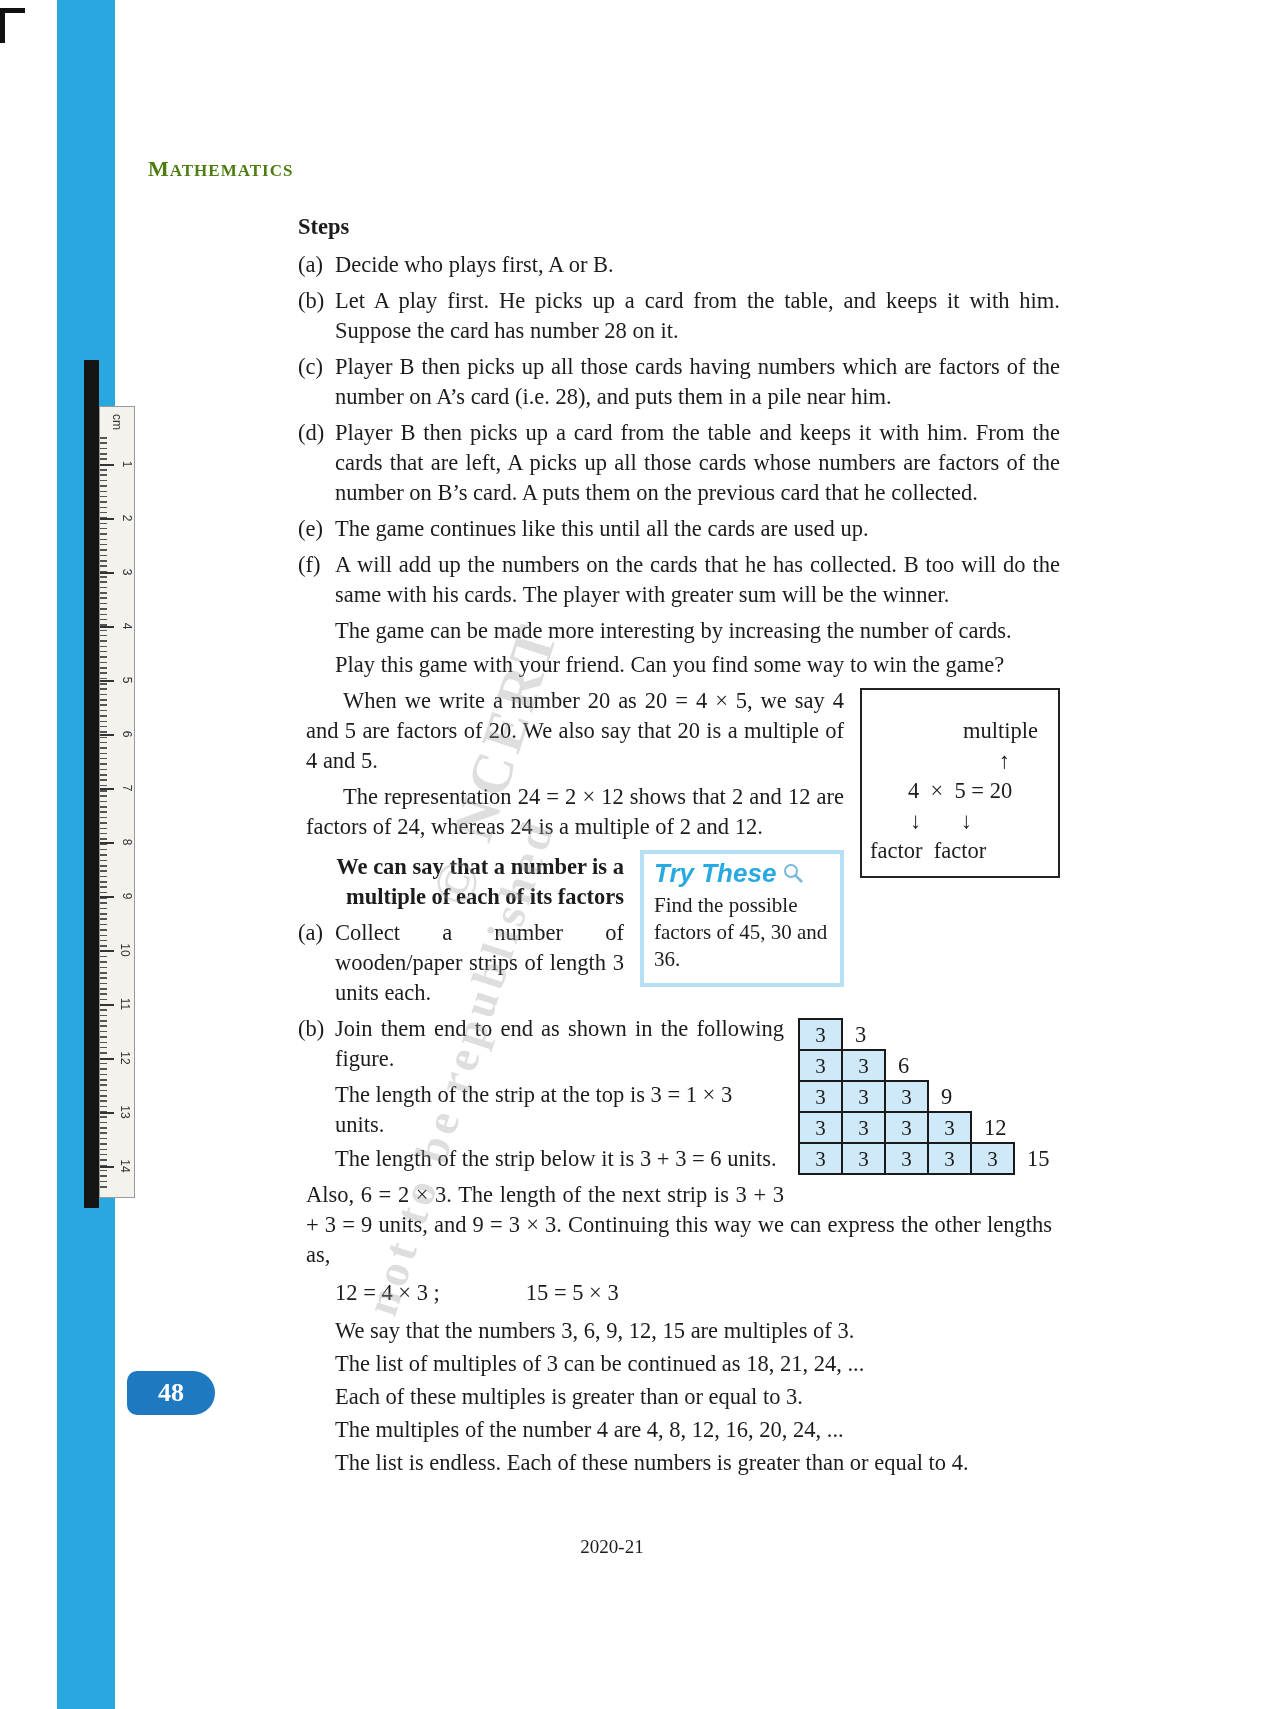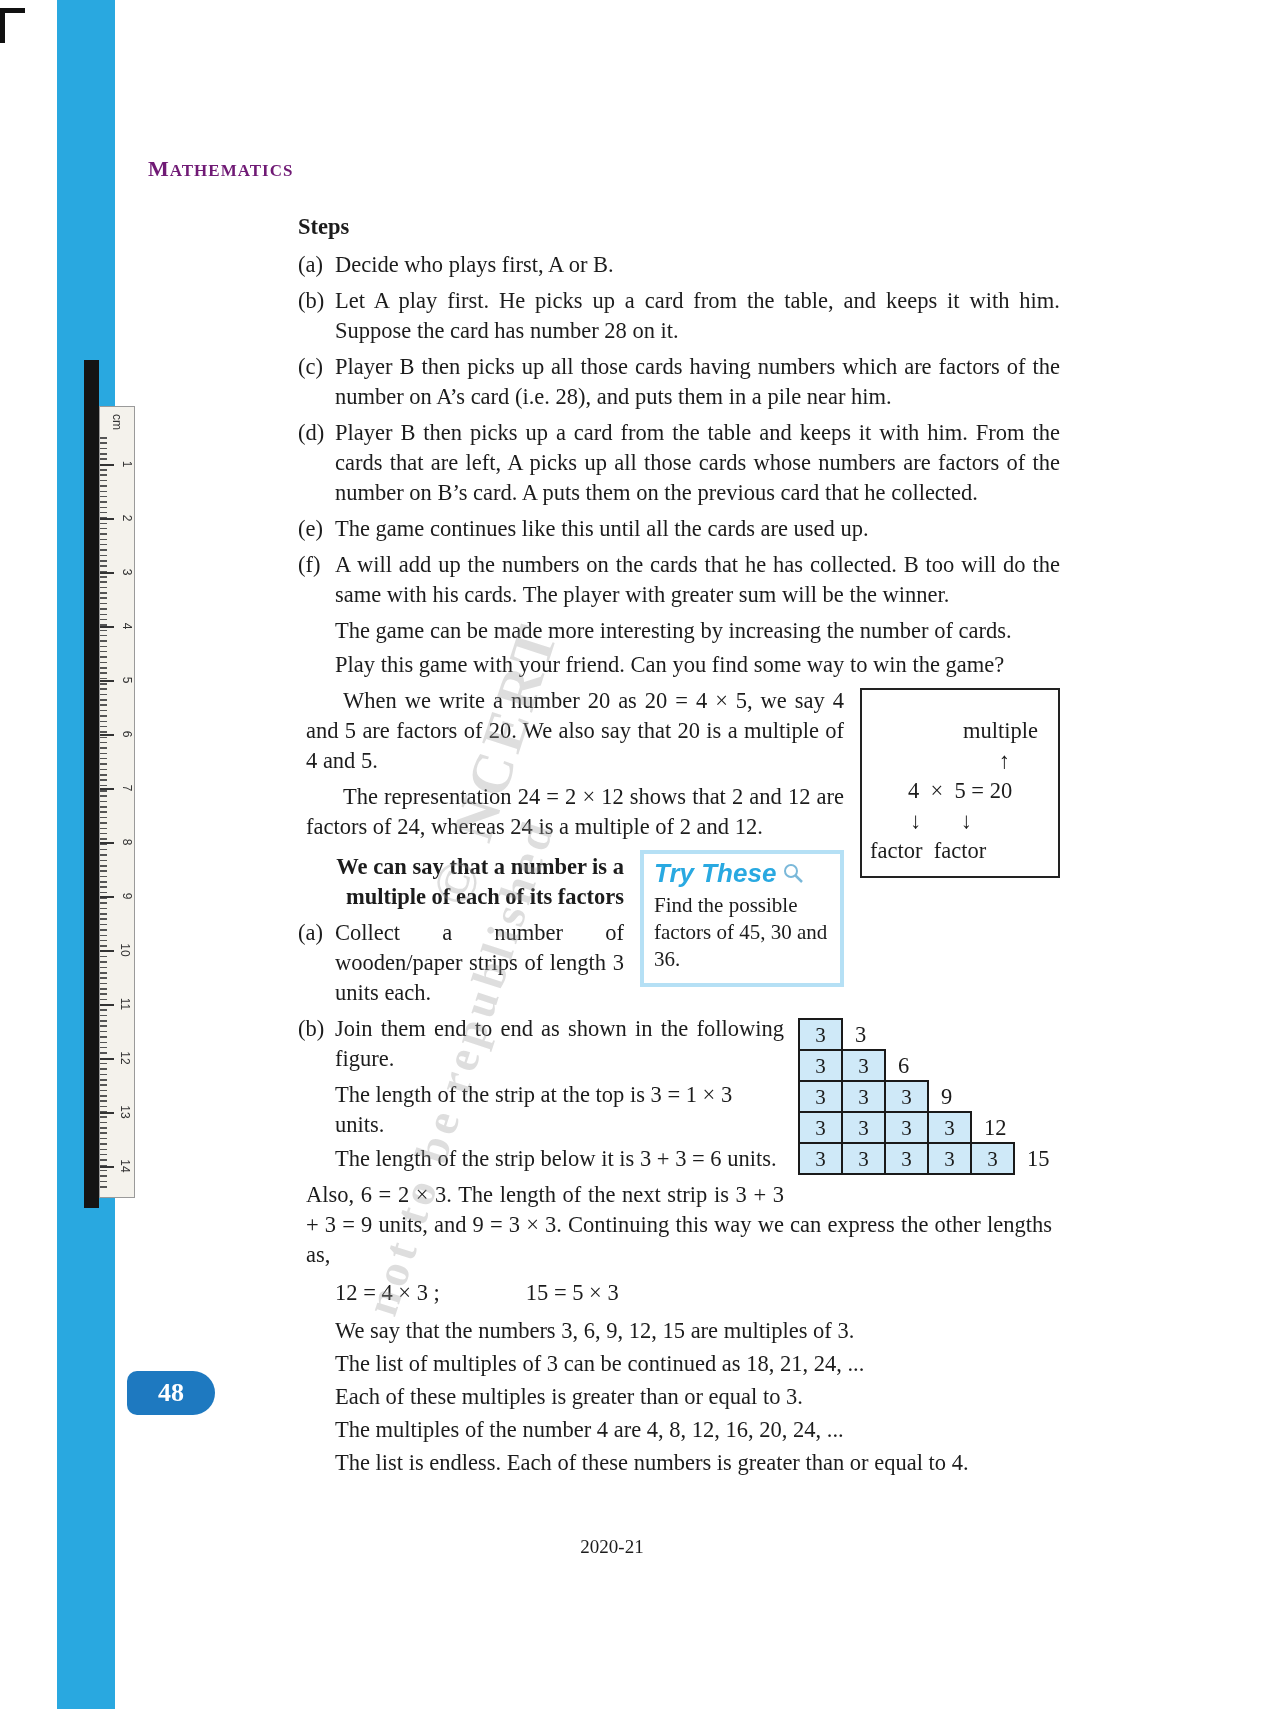--- a/index.html
+++ b/index.html
@@ -19,21 +19,21 @@
   .ruler-unit{height:30px;font:12px "Liberation Sans",sans-serif;color:#333;display:flex;align-items:center;justify-content:center;transform:rotate(90deg);}
   .ruler-mark{position:relative;height:54px;}
   .ruler-mark::before{content:"";position:absolute;left:0;top:50%;width:14px;height:2px;background:#333;}
   .ruler-num{position:absolute;right:3px;top:50%;transform:translateY(-50%) rotate(90deg);font:12px "Liberation Sans",sans-serif;color:#333;}
   
   .watermark{position:absolute;z-index:5;color:#9a9a9a;opacity:.32;font-weight:bold;
     letter-spacing:5px;pointer-events:none;text-align:center;font-family:"Liberation Serif",serif;}
   .wm1{left:285px;top:730px;width:420px;font-size:58px;transform:rotate(-72deg);}
   .wm2{left:140px;top:1040px;width:640px;font-size:46px;transform:rotate(-72deg);}
   
-  .subject-header{position:absolute;left:148px;top:156px;color:#701a75;font-weight:bold;
+  .subject-header{position:absolute;left:148px;top:156px;color:#4d7c0f;font-weight:bold;
     font-size:17px;letter-spacing:1px;z-index:4;}
   .subject-header::first-letter{font-size:22px;}
   
   .main{position:absolute;left:298px;top:212px;width:762px;z-index:4;font-size:22.5px;line-height:30px;}
   .main::after{content:"";display:block;clear:both;}
   .bold{font-weight:bold;}
   .steps-title{margin-bottom:8px;}
   .step-item{display:grid;grid-template-columns:37px 1fr;margin:6px 0;text-align:justify;}
   .indent-line{padding-left:37px;margin:4px 0;}
   .para{margin:6px 8px;text-align:justify;}

